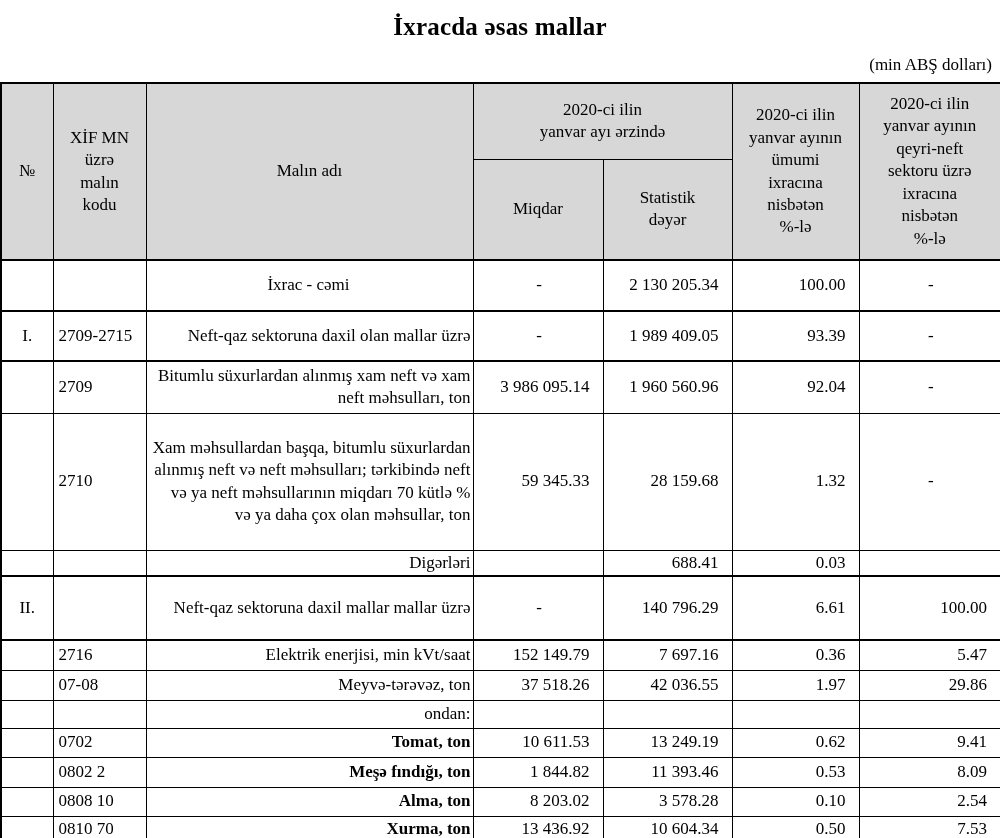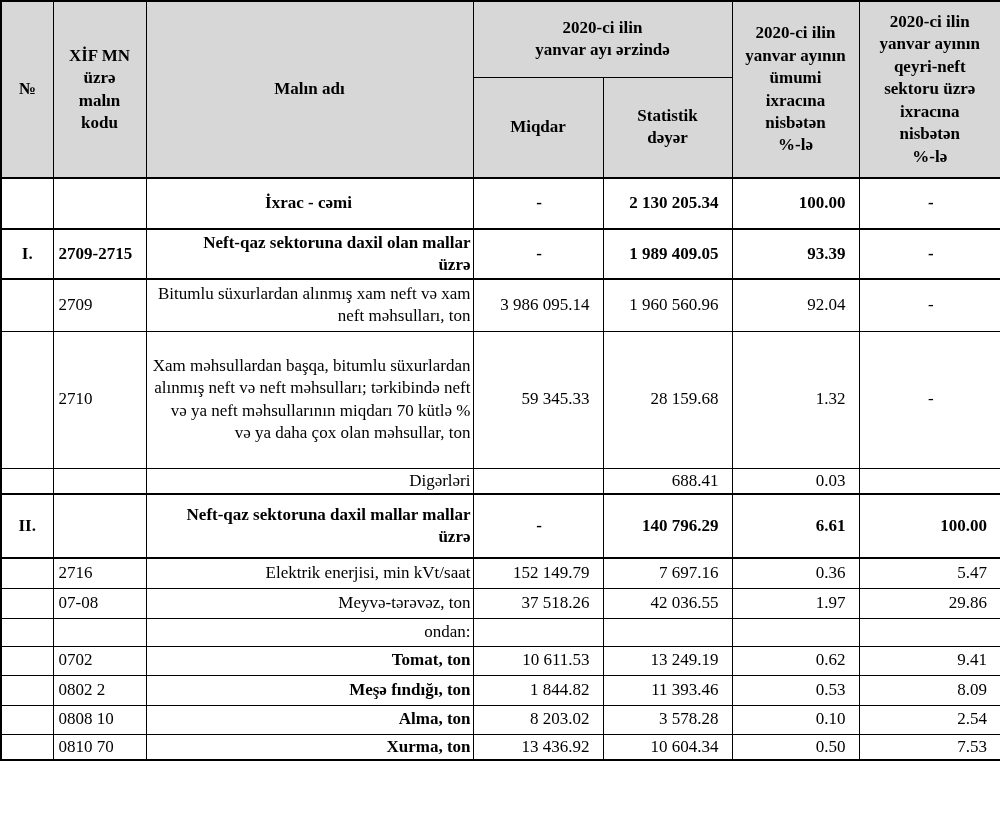--- a/index.html
+++ b/index.html
@@ -30,21 +30,21 @@
     width: 1000px;
     border: 2px solid #000;
   }
   th, td {
     border: 1px solid #000;
     vertical-align: middle;
     overflow: hidden;
   }
   thead th {
     background: #d7d7d7;
-    font-weight: bold;
+    font-weight: normal;
     font-size: 17px;
     text-align: center;
     line-height: 1.32;
     padding: 2px 3px;
   }
   thead { border-bottom: 2px solid #000; }
   .pre { white-space: pre-line; }
   tbody td {
     font-size: 17px;
     line-height: 1.3;
@@ -53,30 +53,32 @@
   td.no   { text-align: center; font-weight: bold; }
   td.code { text-align: left; padding-left: 5px; }
   td.name { text-align: right; padding-left: 5px; }
   td.n-center  { text-align: center; padding-left: 0; }
   td.n-section { padding-left: 22px; }
   td.n-sub     { padding-left: 14px; font-weight: bold; }
   td.n-ondan   { padding-left: 50px; }
   td.num  { text-align: right; padding-right: 13px; }
   td.dash { text-align: center; padding-right: 0; }
   tr.bold-row td {
-    font-weight: bold;
+    font-weight: normal;
     border-top: 2px solid #000;
     border-bottom: 2px solid #000;
   }
 </style>
 </head>
 <body>
 
 <div class="page">
 
+  <div class="title">İxracda əsas mallar</div>
+  <div class="unit-note">(min ABŞ dolları)</div>
 
   <table class="exports">
     <colgroup>
       <col style="width:52px">
         <col style="width:93px">
         <col style="width:327px">
       <col style="width:130px">
         <col style="width:129px">
         <col style="width:127px">
         <col style="width:142px">

